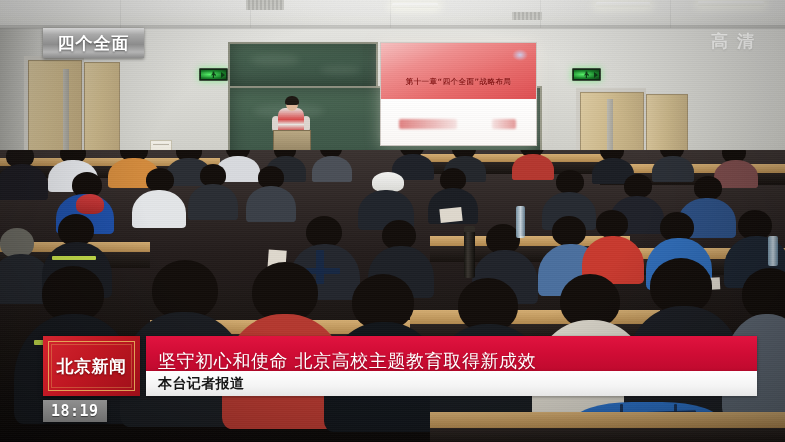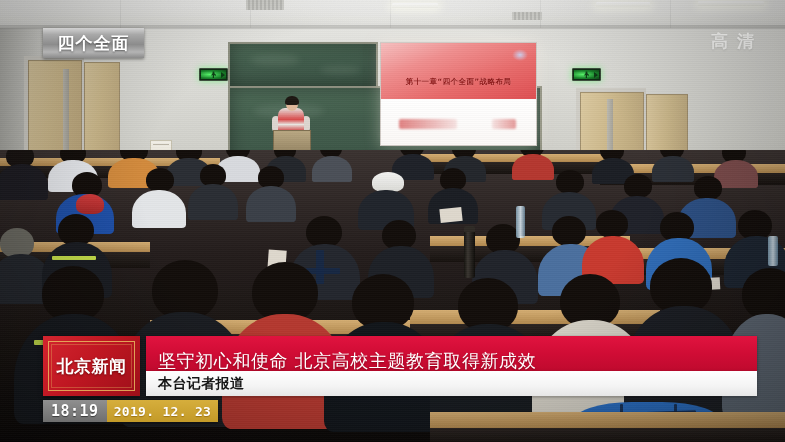--- a/index.html
+++ b/index.html
@@ -727,16 +727,15 @@
   <div class="headline-bar">
     <span>坚守初心和使命 北京高校主题教育取得新成效</span>
   </div>
 
   <div class="subtitle-bar">
     <span>本台记者报道</span>
   </div>
 
   <div class="clock-strip">
     <div class="clock-time">18:19</div>
-    <div class="clock-date">2019. 12. 23</div>
   </div>
 
 </div>
 
 </body></html>

